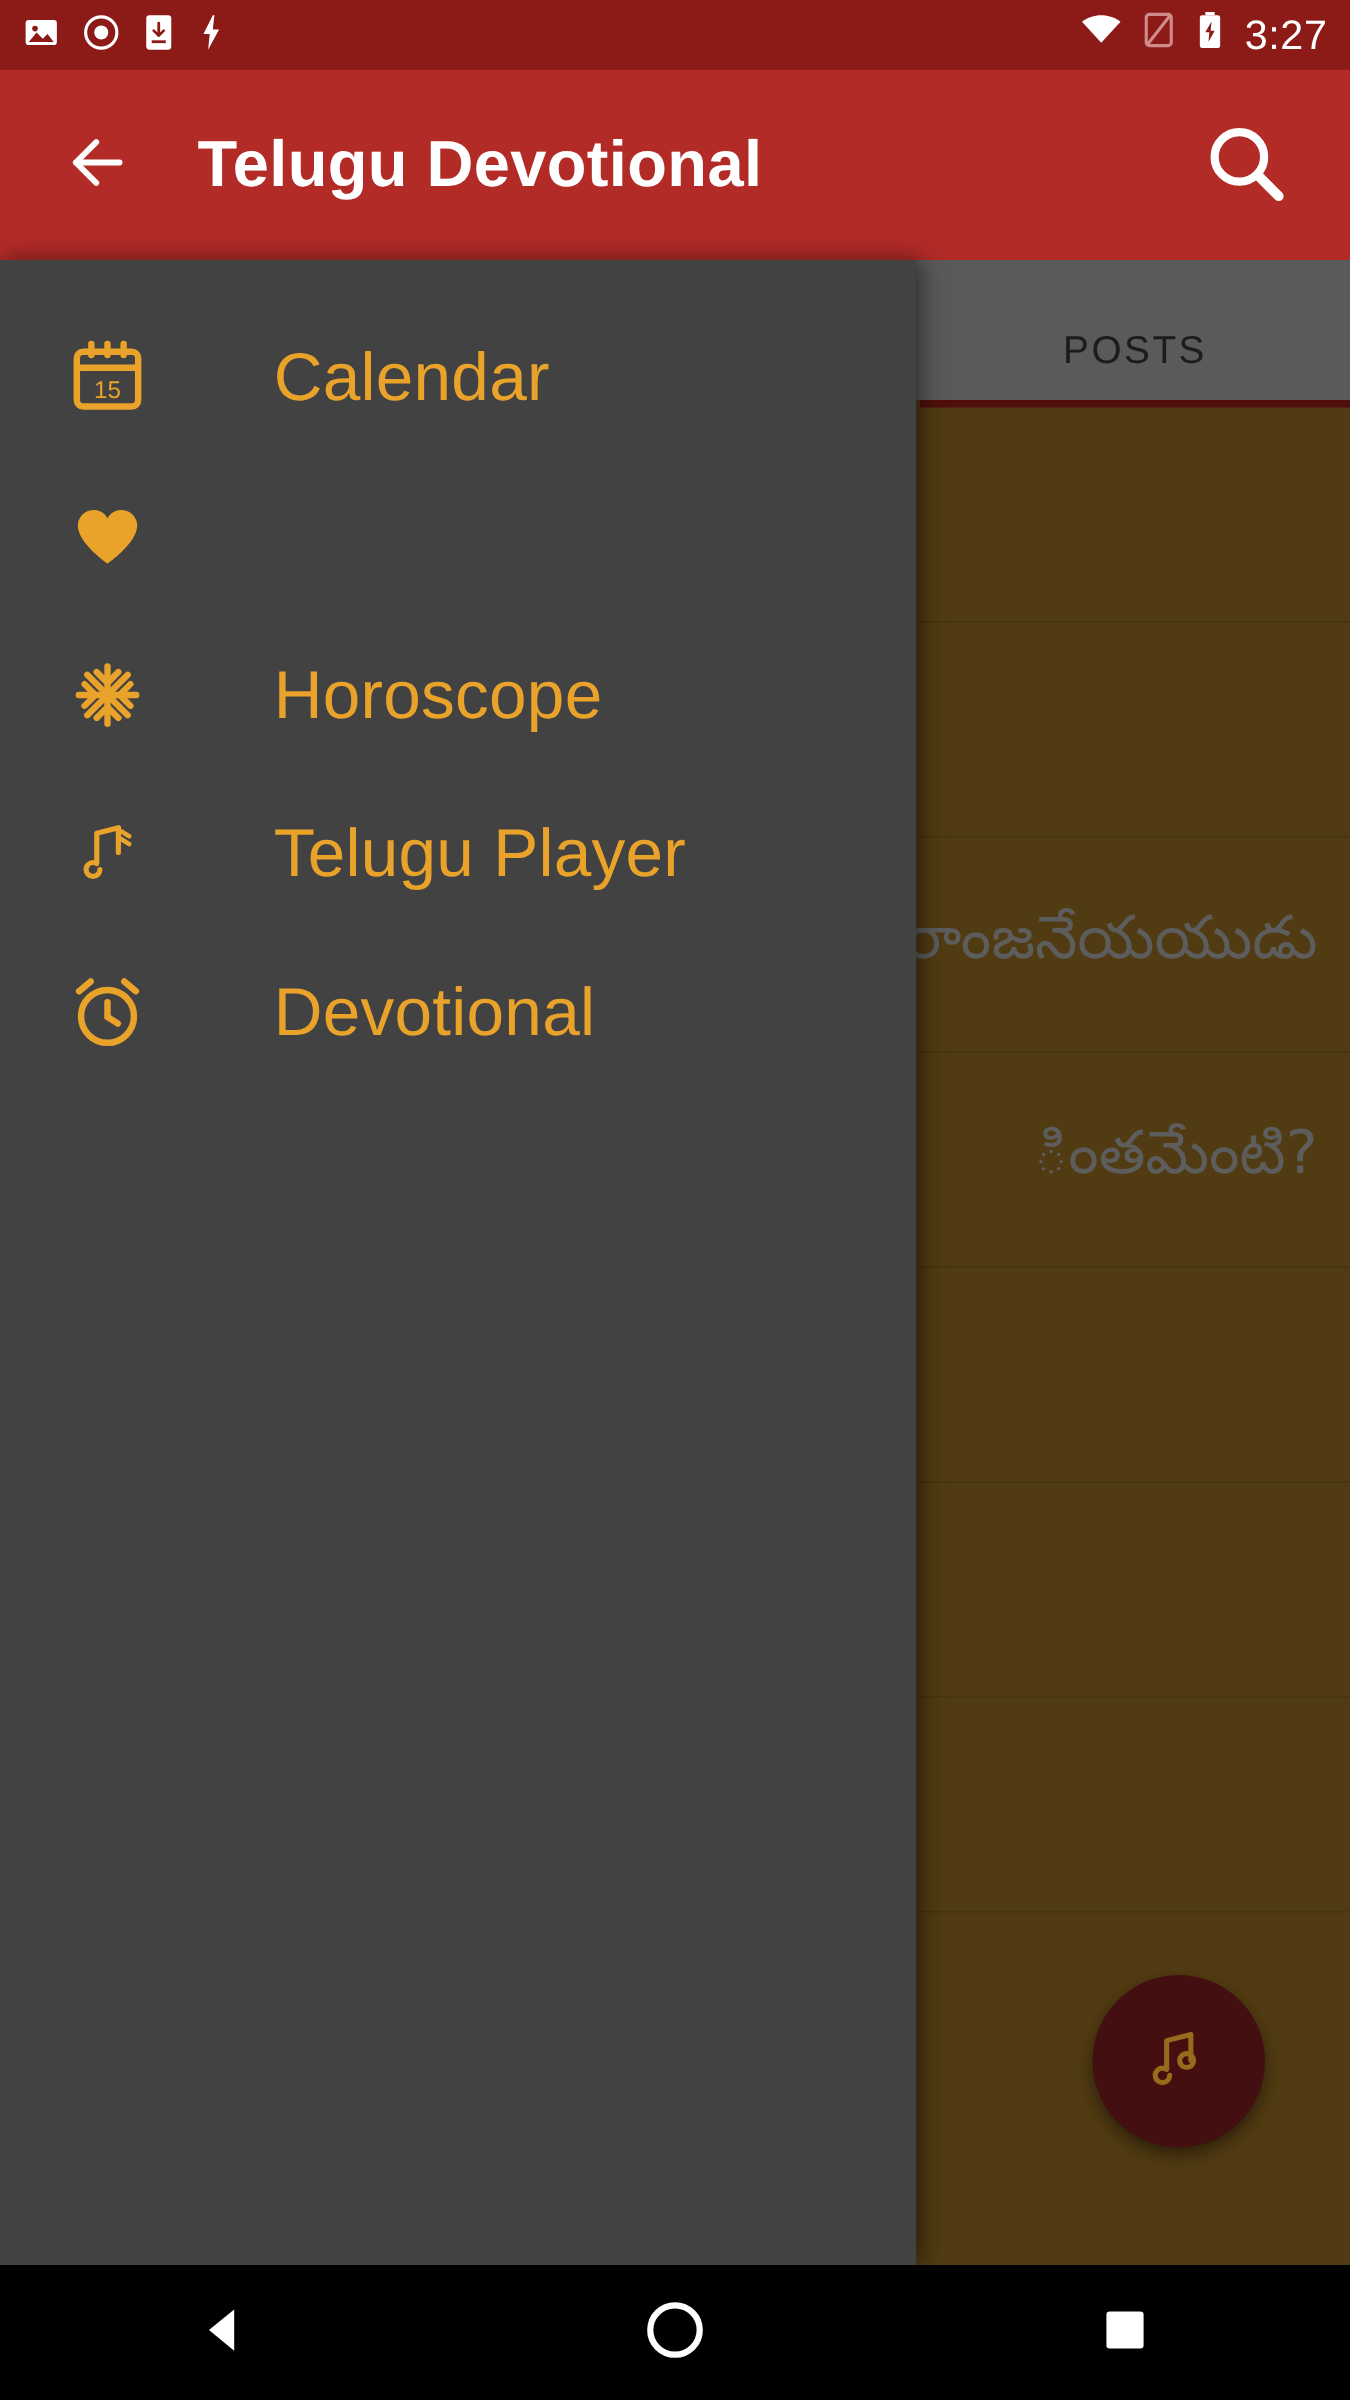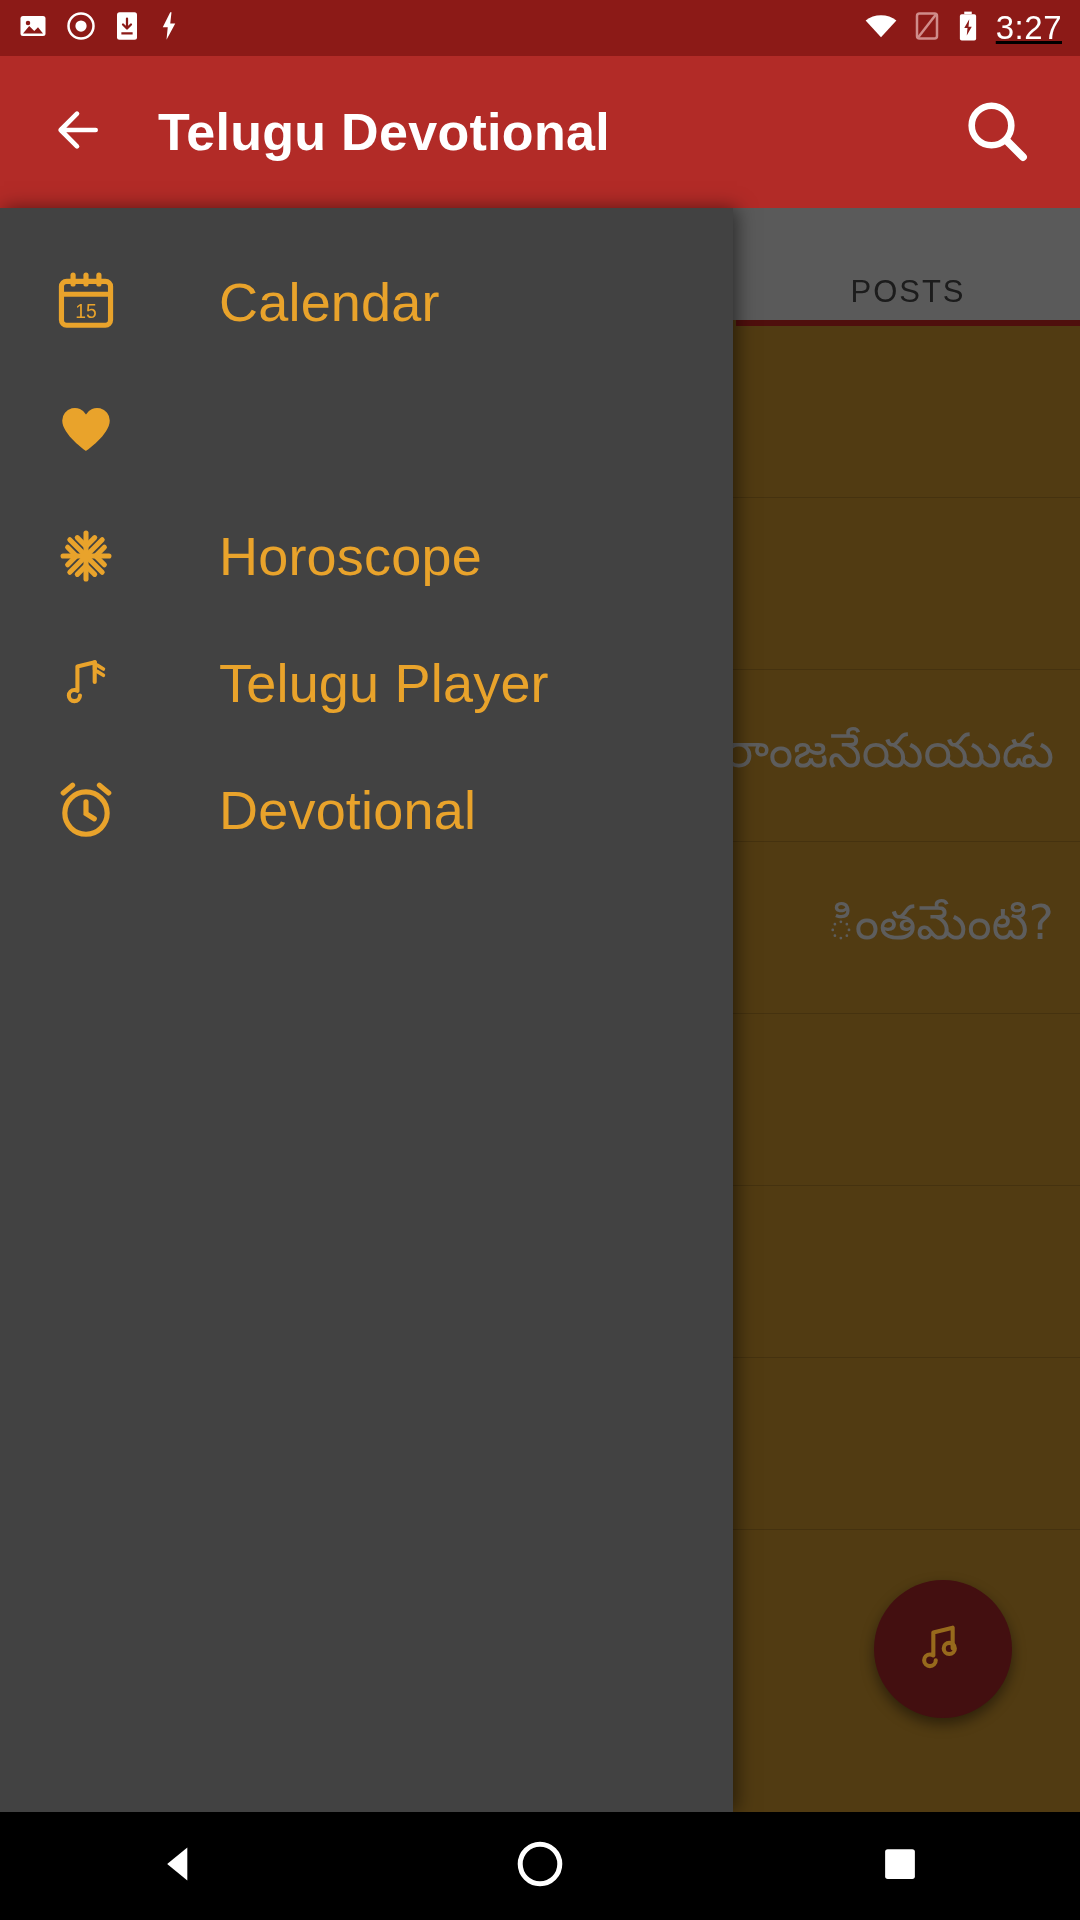--- a/index.html
+++ b/index.html
@@ -11,21 +11,21 @@
   }
   .phone { position:relative; width:1080px; height:1920px; background:#7a5a1c; }
 
   
   .status-bar {
     position:absolute; top:0; left:0; width:1080px; height:56px;
     background:#8c1a17; display:flex; align-items:center;
     padding:0 18px;
   }
   .status-left { display:flex; align-items:center; gap:18px; }
-  .status-right { margin-left:auto; display:flex; align-items:center; gap:16px;text-decoration:underline; }
+  .status-right { margin-left:auto; display:flex; gap:16px; }
   .sb-icon { display:block; }
   .clock { color:#fff; font-size:33px; font-weight:400; letter-spacing:.5px; }
 
   
   .app-bar {
     position:absolute; top:56px; left:0; width:1080px; height:152px;
     background:#b22b27; display:flex; align-items:center; padding:0 46px;
   }
   .back-btn { width:62px; height:62px; display:flex; align-items:center; justify-content:center; }
   .app-title { color:#fff; font-size:52px; font-weight:bold; margin-left:50px; letter-spacing:.3px; }
@@ -34,21 +34,21 @@
   
   .content {
     position:absolute; top:208px; left:0; width:1080px; height:1604px;
     background:#7d5b1c;
   }
   .tabbar {
     position:absolute; top:0; left:0; width:1080px; height:112px;
     background:#8b8b8b; display:flex; align-items:center;
   }
   .tab {
-    position:absolute; left:736px; top:16px; height:136px;
+    position:absolute; left:736px; top:4px; height:136px;
     display:flex; align-items:center; justify-content:center;
     color:#2b2b2b; font-size:31px; letter-spacing:2px; font-weight:500;
   }
   .tab-underline {
     position:absolute; top:112px; left:736px; width:344px; height:6px; background:#7a1714;
   }
   .post-list { position:absolute; top:118px; left:0; width:1080px; }
   .post-row {
     position:relative; height:172px; border-bottom:1px solid #6a4e18;
     display:flex; align-items:center; justify-content:flex-end;

